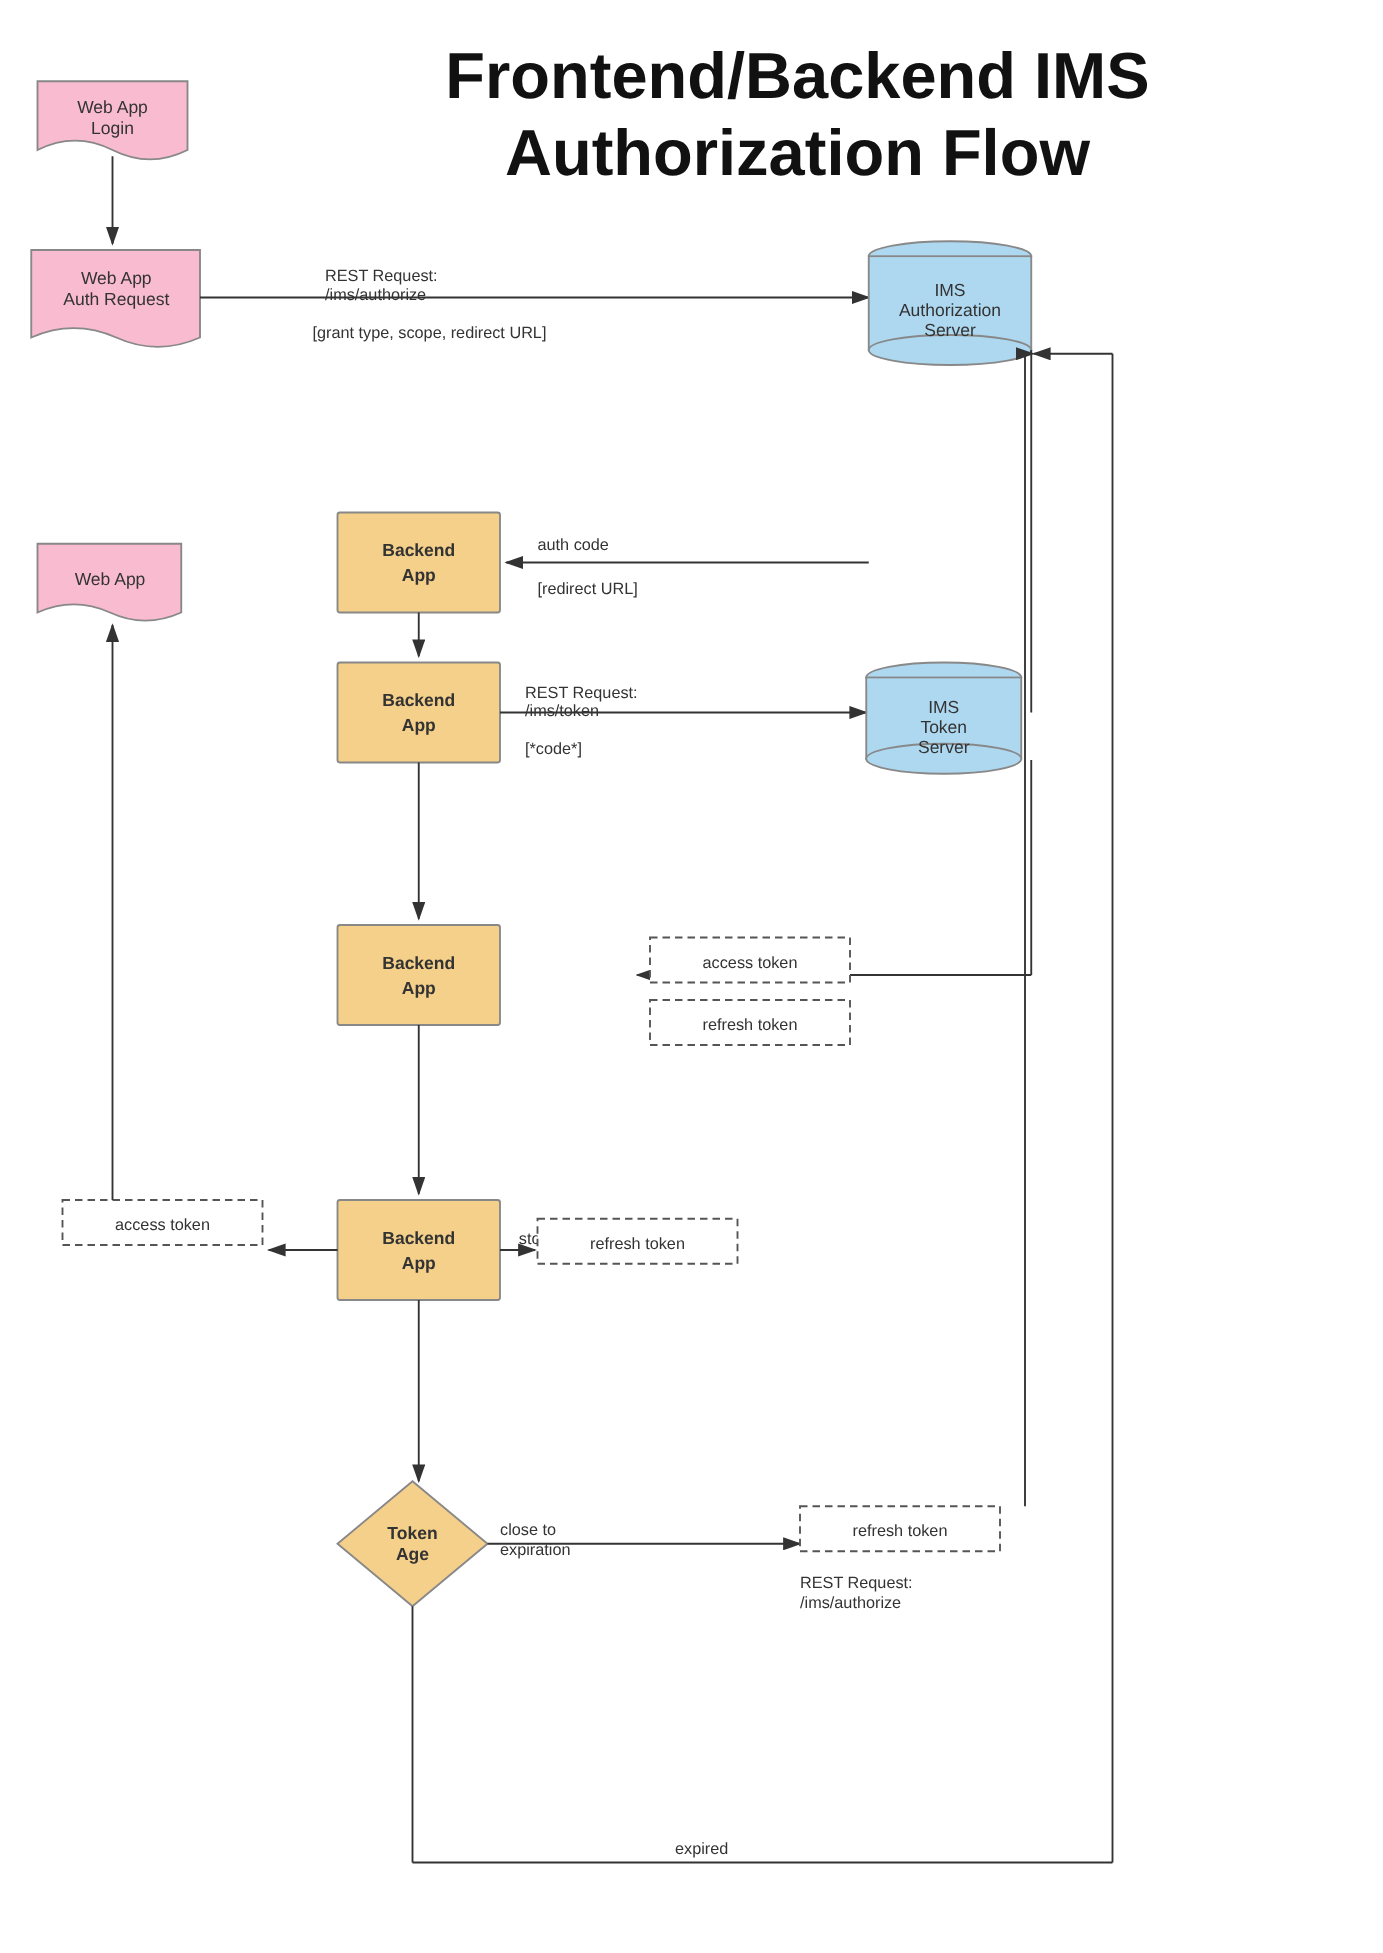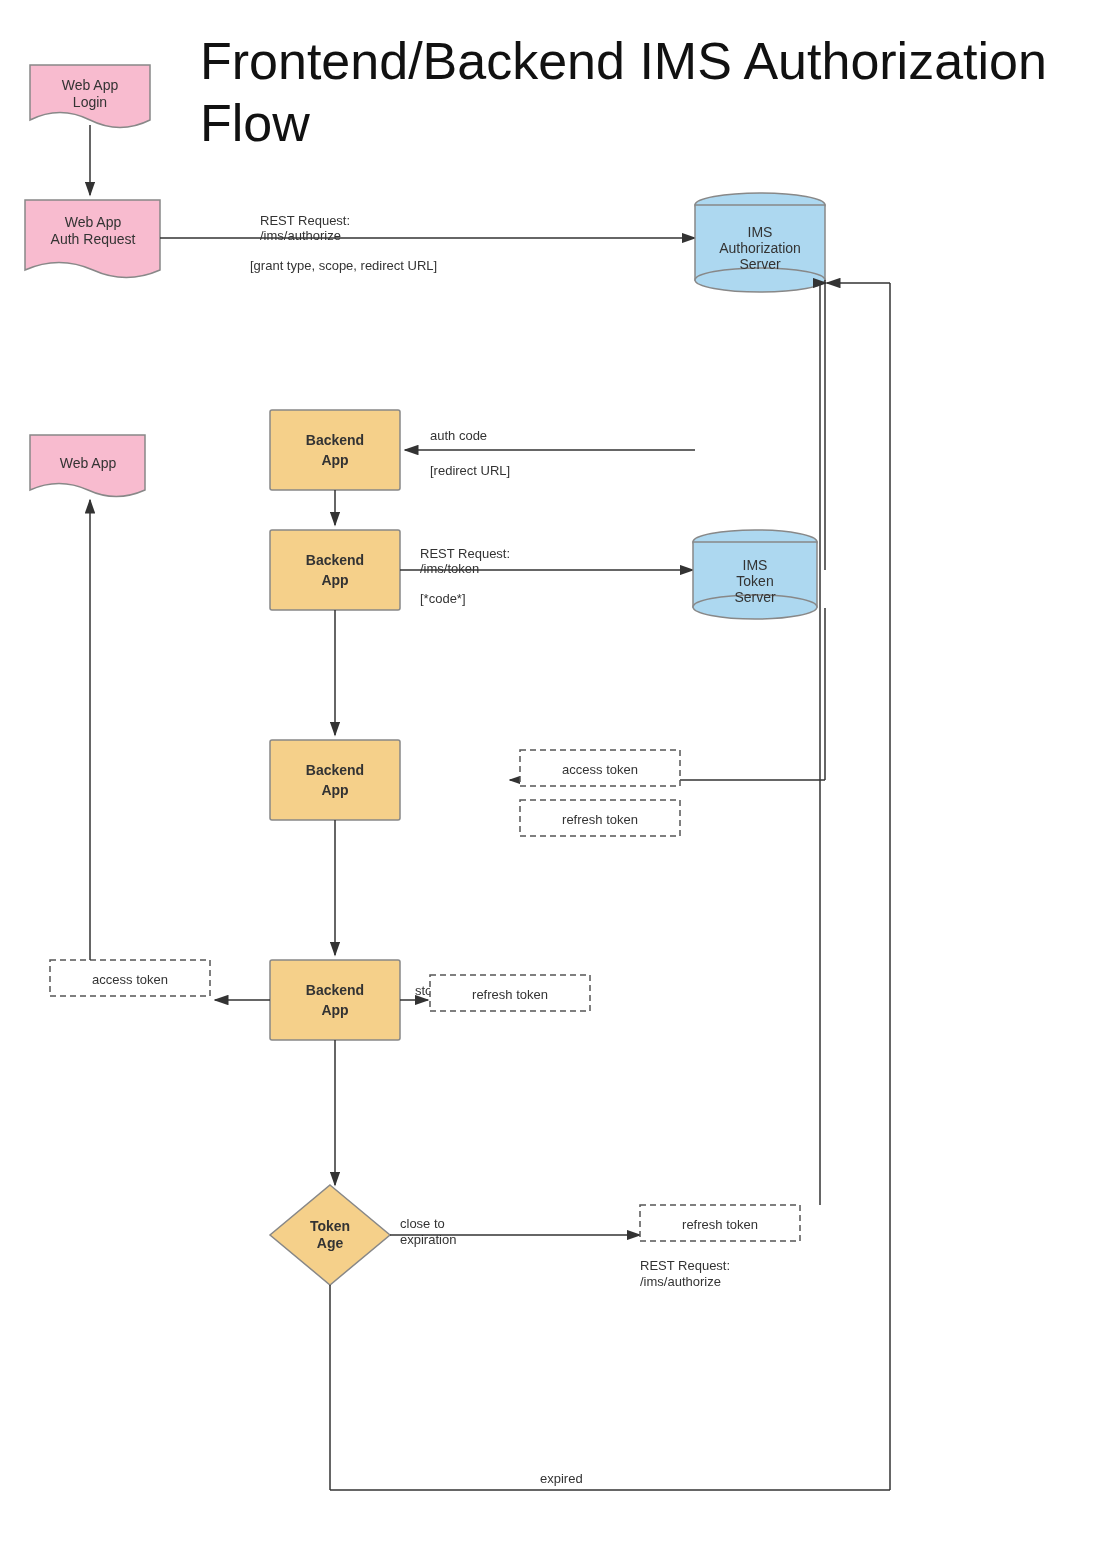--- a/index.html
+++ b/index.html
@@ -20,23 +20,23 @@
       position: absolute;
       top: 0; left: 0;
       width: 1106px;
       height: 1562px;
     }
     .title-text {
       position: absolute;
       top: 30px;
       left: 200px;
       right: 30px;
-      text-align: left;
+      text-align: center;
       font-size: 52px;
-      font-weight: normal;
+      font-weight: bold;
       line-height: 1.2;
       color: #111;
     }
   </style>
 </head>
 <body>
 
 <div id="diagram">
 
   <div class="title-text">Frontend/Backend IMS Authorization Flow</div>

